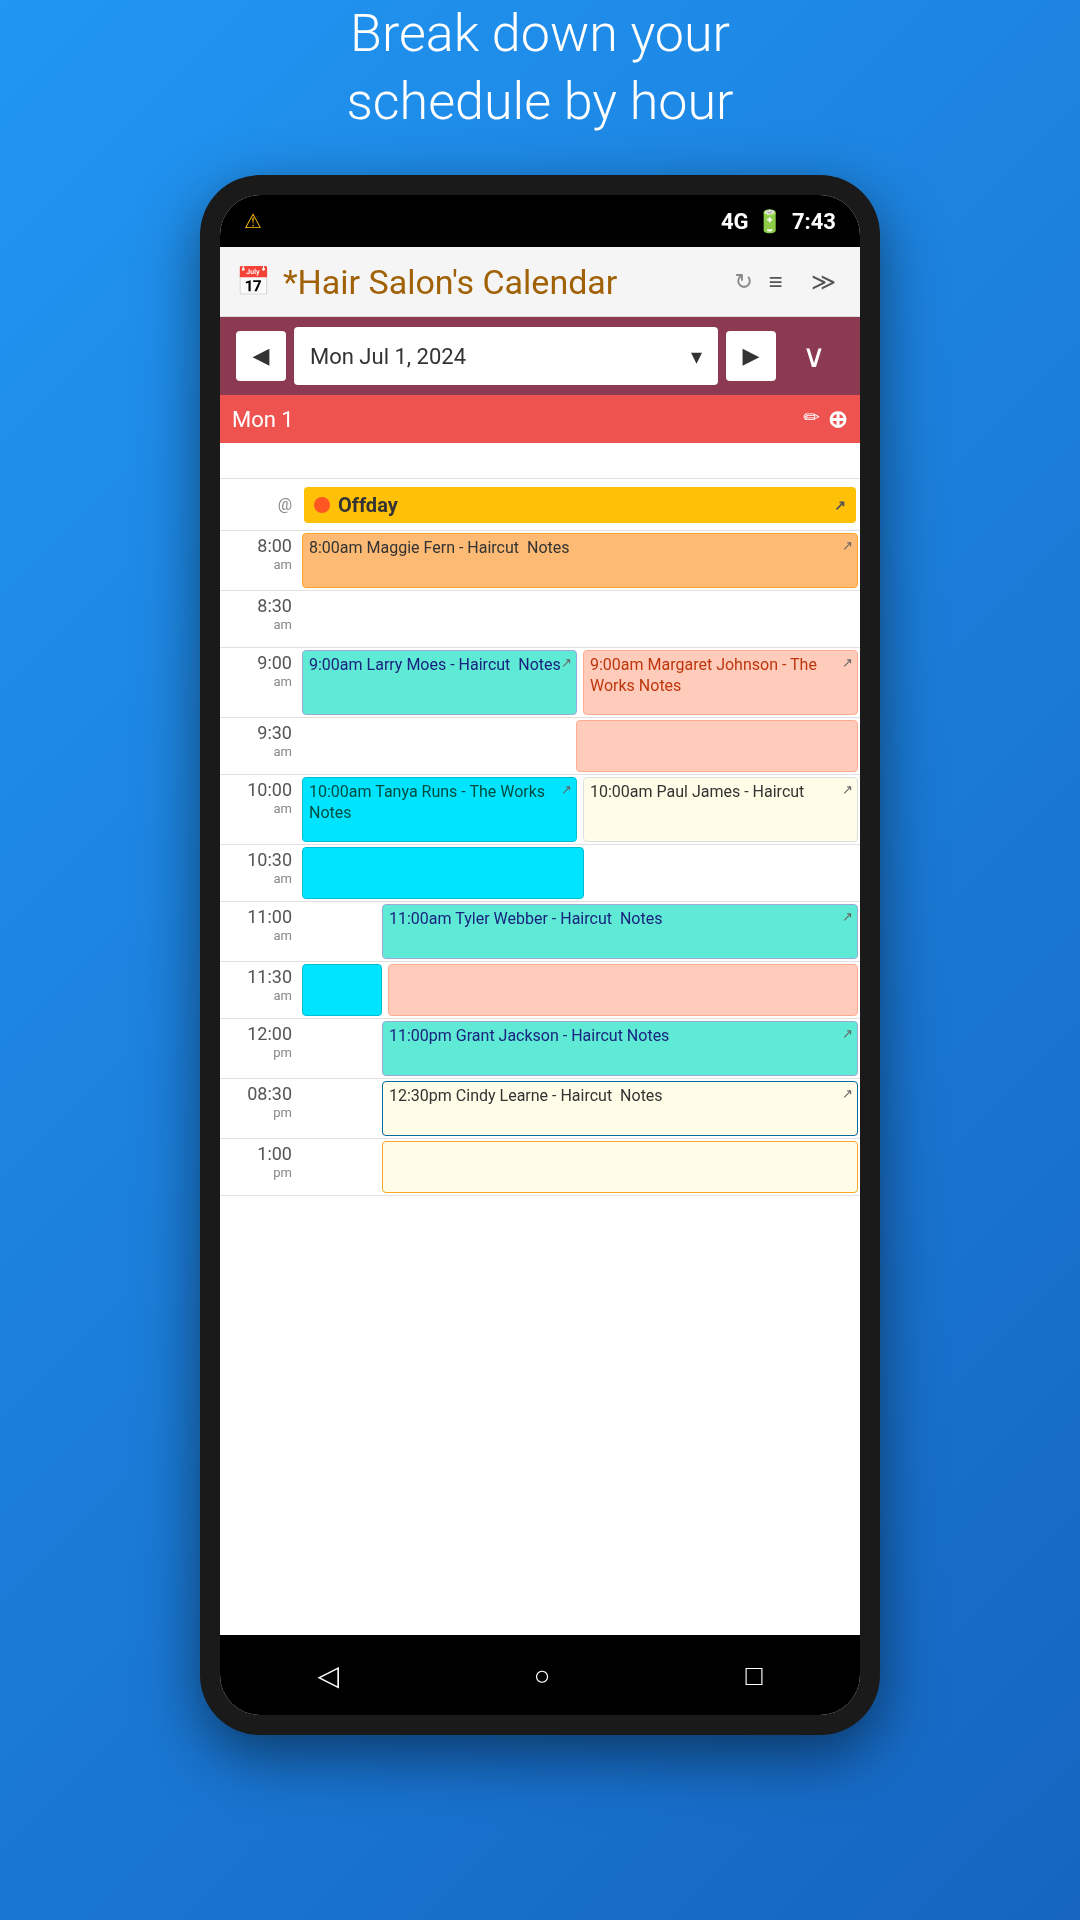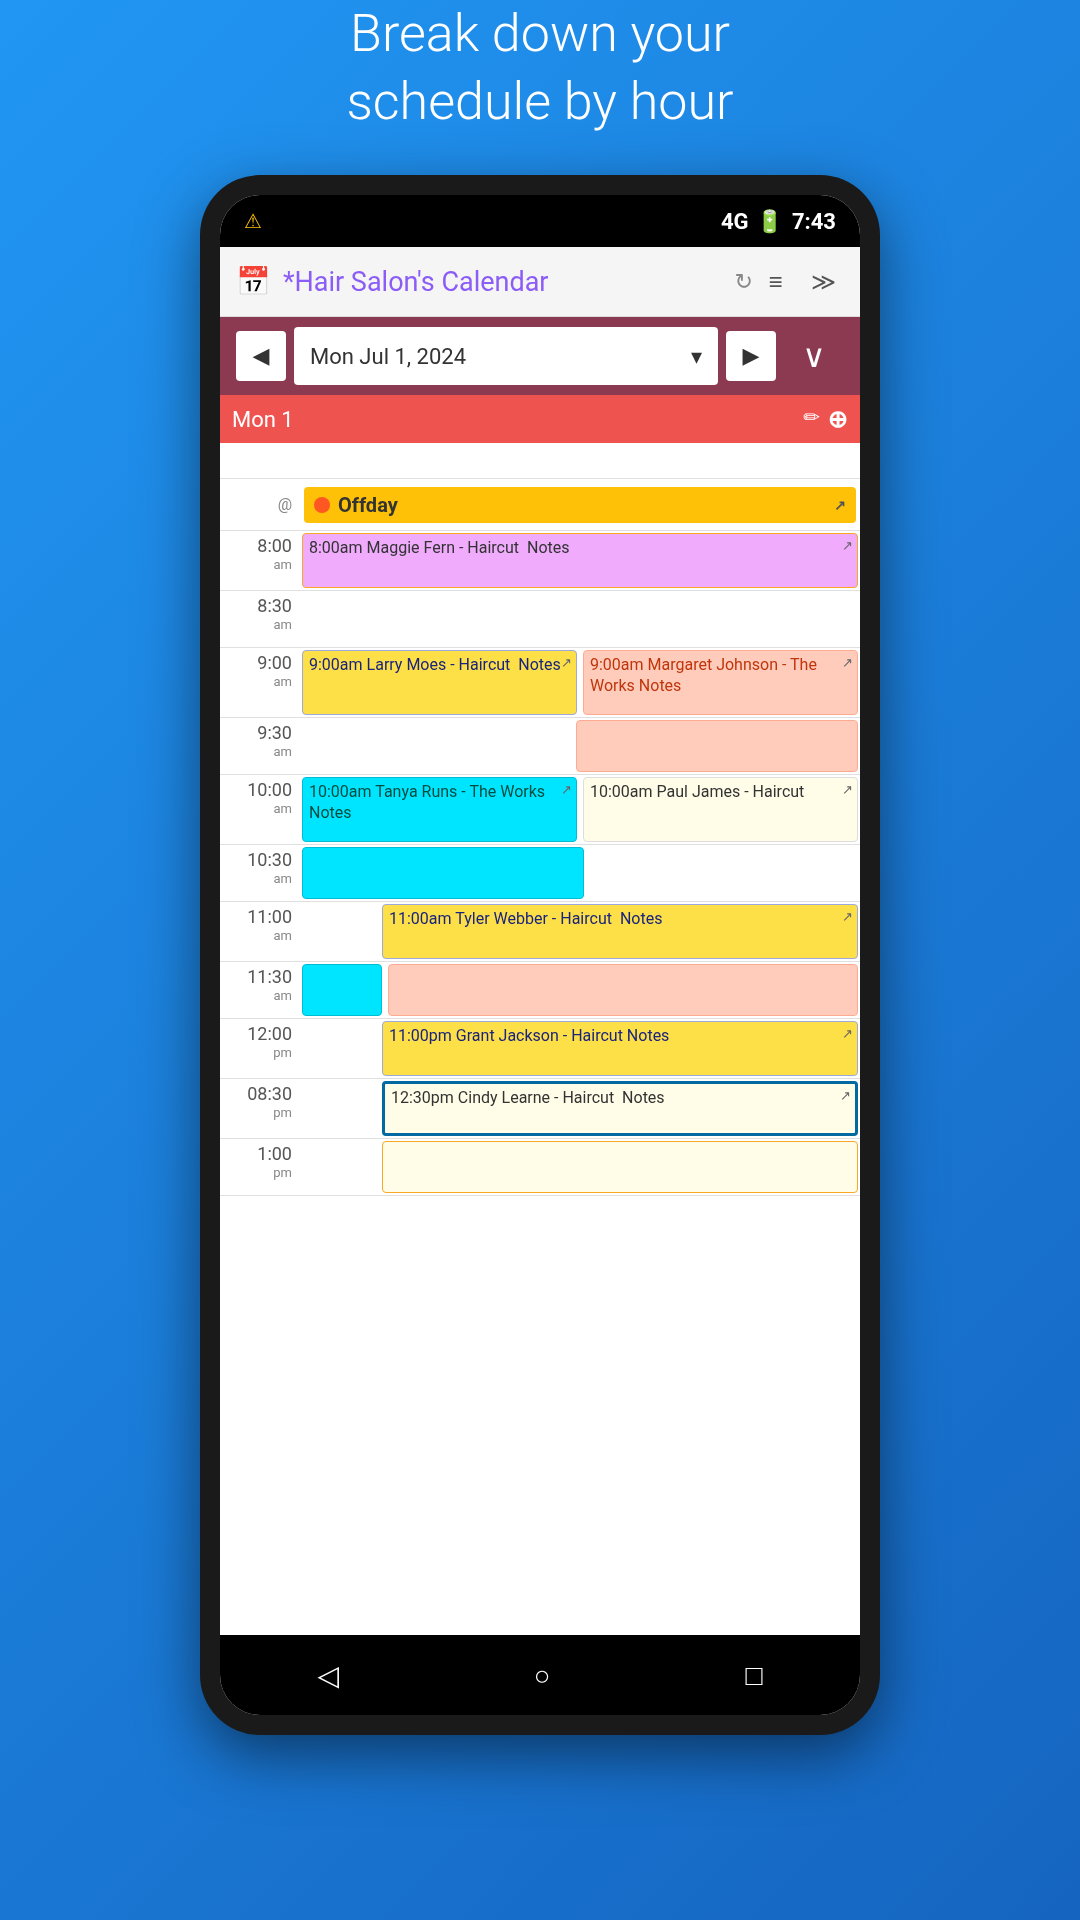--- a/index.html
+++ b/index.html
@@ -54,21 +54,21 @@
     .warning-icon { color: #FFC107; font-size: 20px; }
     .app-header {
       background: #f5f5f5;
       display: flex;
       align-items: center;
       padding: 10px 16px;
       border-bottom: 1px solid #ddd;
       min-height: 70px;
     }
     .cal-icon { font-size: 28px; margin-right: 12px; }
-    .app-title { font-size: 27px; color: #8b5cf6; flex: 1; }
+    .app-title { font-size: 34px; color: #a16207; flex: 1; }
     .header-icons { display: flex; gap: 12px; align-items: center; }
     .header-btn {
       background: none;
       border: none;
       cursor: pointer;
       font-size: 24px;
       color: #555;
       padding: 4px 8px;
     }
     .date-nav {
@@ -201,24 +201,24 @@
     .time-label .ampm { font-size: 13px; }
     .events-cell { flex: 1; display: flex; position: relative; min-height: 56px; }
     .event-block {
       border-radius: 4px;
       padding: 4px 6px;
       font-size: 16px;
       line-height: 1.3;
       cursor: pointer;
       position: relative;
     }
-    .event-blue { background: #fde047; color: #1A237E; border: 1px solid #9FA8DA; }
+    .event-blue { background: #5eead4; color: #1A237E; border: 1px solid #9FA8DA; }
     .event-orange { background: #FFCCBC; color: #BF360C; border: 1px solid #FFAB91; }
     .event-green { background: #00E5FF; color: #004D40; border: 1px solid #00BCD4; }
-    .event-yellow { background: #f0abfc; color: #333; border: 1px solid #F9A825; }
+    .event-yellow { background: #fdba74; color: #333; border: 1px solid #F9A825; }
     .event-light-yellow { background: #FFFDE7; color: #333; }
     .event-link-icon { font-size: 13px; position: absolute; top: 4px; right: 4px; color: #666; }
     .half-row { min-height: 48px; }
     .ext-icon { font-size: 14px; color: #555; }
     .bottom-nav {
       background: #000;
       display: flex;
       align-items: center;
       justify-content: space-around;
       padding: 16px 0;
@@ -415,21 +415,21 @@
           </div>
         </div>
 
         <div class="time-row" style="min-height:60px;">
           <div class="time-label">
             <div class="hour">08:30</div>
             <div class="ampm">pm</div>
           </div>
           <div class="events-cell">
             <div style="width:80px;min-width:80px;"></div>
-            <div class="event-block event-light-yellow" style="flex:1;margin:2px;border:3px solid #0369a1;">
+            <div class="event-block event-light-yellow" style="flex:1;margin:2px;border:1px solid #0369a1;">
               <span>12:30pm Cindy Learne - Haircut &nbsp;Notes</span>
               <span class="event-link-icon">↗</span>
             </div>
           </div>
         </div>
 
         <div class="time-row half-row">
           <div class="time-label">
             <div class="hour">1:00</div>
             <div class="ampm">pm</div>

